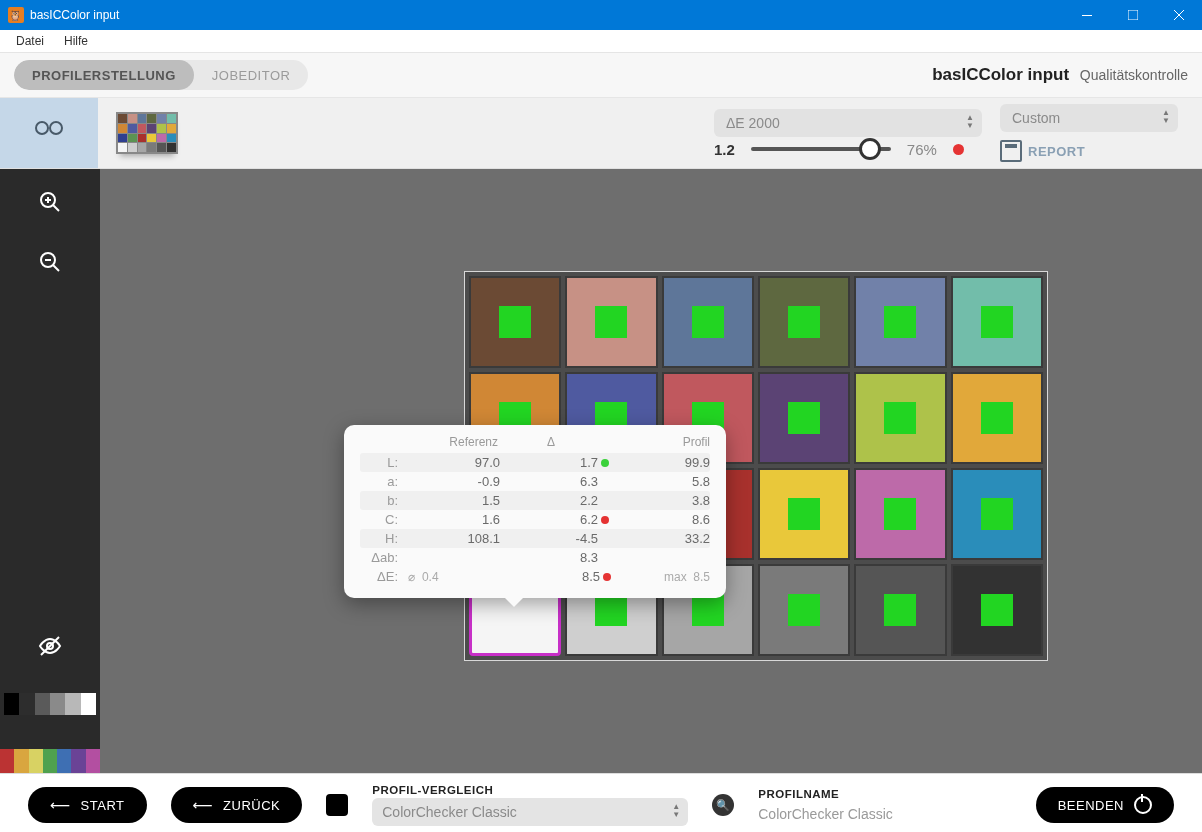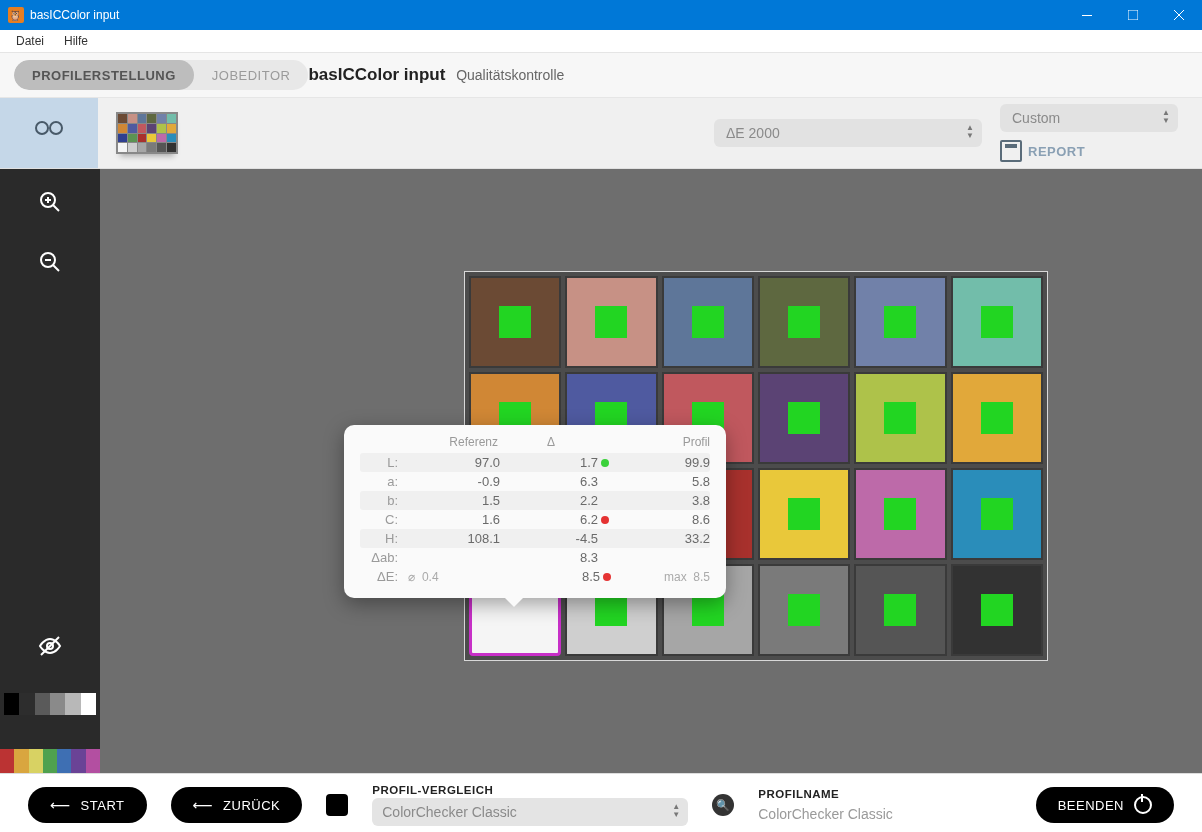--- a/index.html
+++ b/index.html
@@ -7,21 +7,21 @@
 .titlebar .icon{width:16px;height:16px;background:#e67e22;border-radius:2px;margin-right:6px;display:flex;align-items:center;justify-content:center;font-size:10px}
 .titlebar .title{flex:1}
 .winbtns{display:flex;height:100%}
 .winbtn{width:46px;height:100%;display:flex;align-items:center;justify-content:center;color:#fff;font-size:10px}
 .menubar{height:22px;background:#fff;border-bottom:1px solid #e5e5e5;display:flex;align-items:center;padding:0 6px;font-size:12px}
 .menuitem{padding:2px 10px;cursor:default}
 .topbar{height:44px;background:#f7f7f7;border-bottom:1px solid #e6e6e6;display:flex;align-items:center;padding:0 14px}
 .pill{background:#e8e8e8;border-radius:18px;height:30px;display:flex;align-items:center;overflow:hidden}
 .pill .seg{padding:0 18px;height:100%;display:flex;align-items:center;font-size:13px;letter-spacing:.5px;color:#9a9a9a;cursor:default}
 .pill .seg.active{background:#bdbdbd;color:#555;font-weight:600;border-radius:18px}
-.apptitle{flex:1;text-align:left;font-size:17px;color:#444}
+.apptitle{flex:1;text-align:right;font-size:17px;color:#444}
 .apptitle b{font-weight:700;color:#222}
 .apptitle .sub{font-size:14px;color:#666;margin-left:6px}
 .toolbar{height:70px;background:#f0f0f0;border-bottom:1px solid #e0e0e0;display:flex;align-items:center}
 .tbicon{width:98px;height:100%;display:flex;align-items:center;justify-content:center;border-right:0}
 .tbicon.active{background:#c5d7e8}
 .owl{width:34px;height:28px;border-radius:8px;position:relative}
 .owl:before,.owl:after{content:"";position:absolute;width:10px;height:10px;border:2px solid #485968;border-radius:50%;top:2px}
 .owl:before{left:3px}.owl:after{right:3px}
 .cc-thumb{width:58px;height:38px;background:linear-gradient(#888,#888);display:grid;grid-template-columns:repeat(6,1fr);grid-template-rows:repeat(4,1fr);gap:1px;padding:2px;box-shadow:0 6px 6px -4px rgba(0,0,0,.3)}
 .cc-thumb div{background:#999}
@@ -147,20 +147,28 @@
         <div style="background: rgb(85, 85, 85);"></div>
         <div style="background: rgb(50, 50, 50);"></div>
       </div>
     </div>
   <div class="tb-right">
     <div style="display:flex;flex-direction:column;gap:4px">
       <div class="dd">
         <span>ΔE 2000</span>
         <span class="arrows">▲<br>▼</span>
       </div>
+      <div class="slider-row">
+        <span style="font-weight:600;color:#333">1.2</span>
+        <div class="slider">
+            <div class="knob"></div>
+          </div>
+        <span style="color:#888">76%</span>
+        <div class="dot-red"></div>
+      </div>
     </div>
     <div style="display:flex;flex-direction:column;gap:8px;align-items:flex-start">
       <div class="dd" style="min-width:140px">
         <span>Custom</span>
         <span class="arrows">▲<br>▼</span>
       </div>
       <div class="report">
         <div class="save-ic"></div>
         <span>REPORT</span>
       </div>

